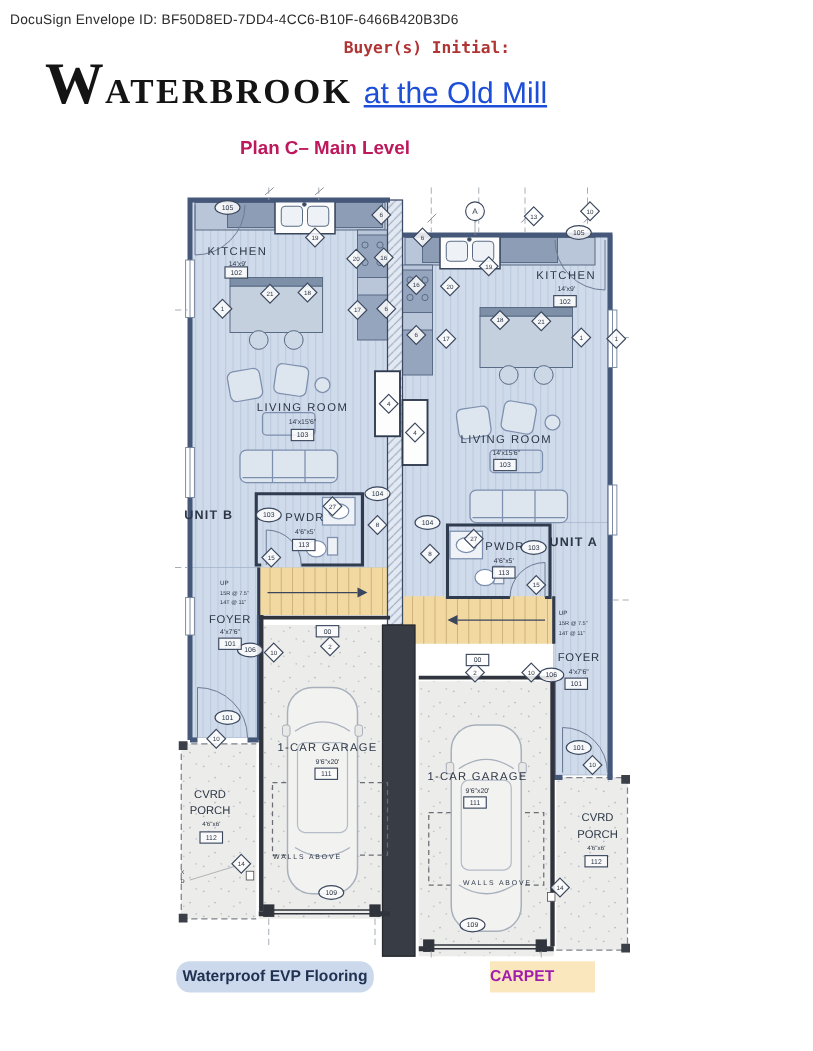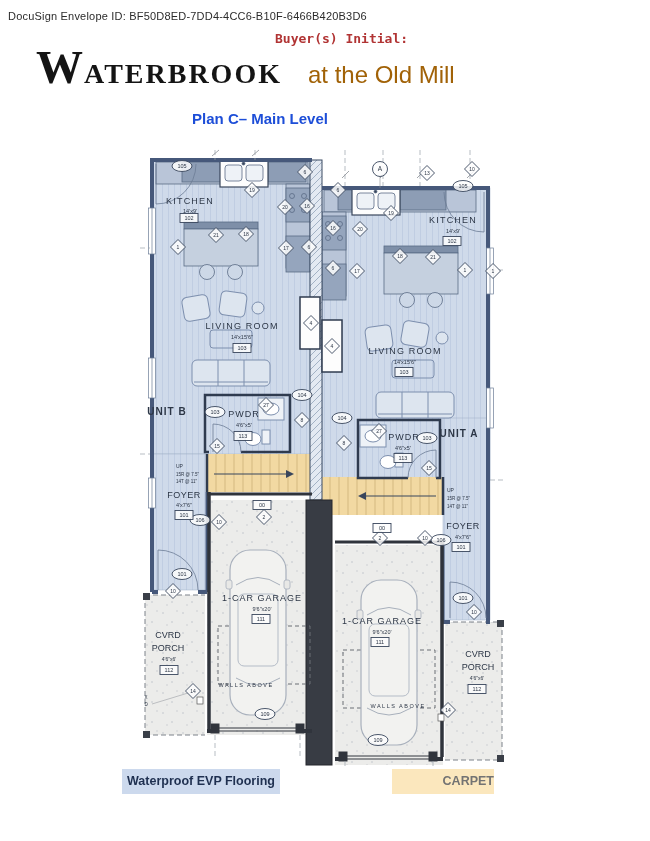--- a/index.html
+++ b/index.html
@@ -4,29 +4,29 @@
 <style>
   html,body{margin:0;padding:0;background:#fff;}
   .page{position:relative;width:650px;height:841px;background:#ffffff;overflow:hidden;
         font-family:"Liberation Sans",sans-serif;}
   .envelope{position:absolute;left:8px;top:10px;font-size:11px;color:#2b2b2b;letter-spacing:.2px;}
   .buyer-initial{position:absolute;left:248px;top:31px;font-family:"DejaVu Sans Mono",monospace;
         font-weight:bold;font-size:13px;color:#b13434;padding-left:27px;}
   .brand{position:absolute;left:36px;top:40px;white-space:nowrap;}
   .brand-w{font-family:"Liberation Serif",serif;font-weight:bold;font-size:47px;color:#141414;letter-spacing:1px;}
   .brand-rest{font-family:"Liberation Serif",serif;font-weight:bold;font-size:28px;color:#141414;letter-spacing:2px;}
-  .brand-sub{font-family:"Liberation Sans",sans-serif;font-size:24px;color:#a16207;margin-left:26px;}
+  .brand-sub{font-family:"Liberation Sans",sans-serif;font-size:24px;color:#1d4ed8;margin-left:9px;text-decoration:underline;}
   .plan-title{position:absolute;left:0;top:110px;width:520px;text-align:center;
-        font-size:15px;font-weight:bold;color:#1d4ed8;}
+        font-size:15px;font-weight:bold;color:#be185d;}
   svg.plan{position:absolute;left:0;top:148px;}
   svg.plan text{font-family:"Liberation Sans",sans-serif;fill:#2c3646;}
-  .legend-evp{position:absolute;left:122px;top:769px;width:158px;height:25px;background:#ccd9ed;
-        text-align:center;line-height:25px;font-size:12.5px;font-weight:bold;color:#1f3050;}
-  .legend-carpet{position:absolute;left:392px;top:769px;width:102px;height:25px;background:#fbe7bd;
-        text-align:right;line-height:25px;font-size:12.5px;font-weight:bold;color:#737373;}
+  .legend-evp{position:absolute;left:141px;top:769px;width:158px;height:25px;background:#ccd9ed;
+        text-align:center;line-height:25px;font-size:12.5px;font-weight:bold;color:#1f3050;border-radius:11px;}
+  .legend-carpet{position:absolute;left:392px;top:769px;width:84px;height:25px;background:#fbe7bd;
+        text-align:left;line-height:25px;font-size:12.5px;font-weight:bold;color:#a21caf;}
 </style>
 </head>
 <body>
 
 <div class="page">
 
   <div class="envelope">DocuSign Envelope ID: BF50D8ED-7DD4-4CC6-B10F-6466B420B3D6</div>
   <div class="buyer-initial">Buyer(s) Initial:</div>
 
   <div class="brand">

